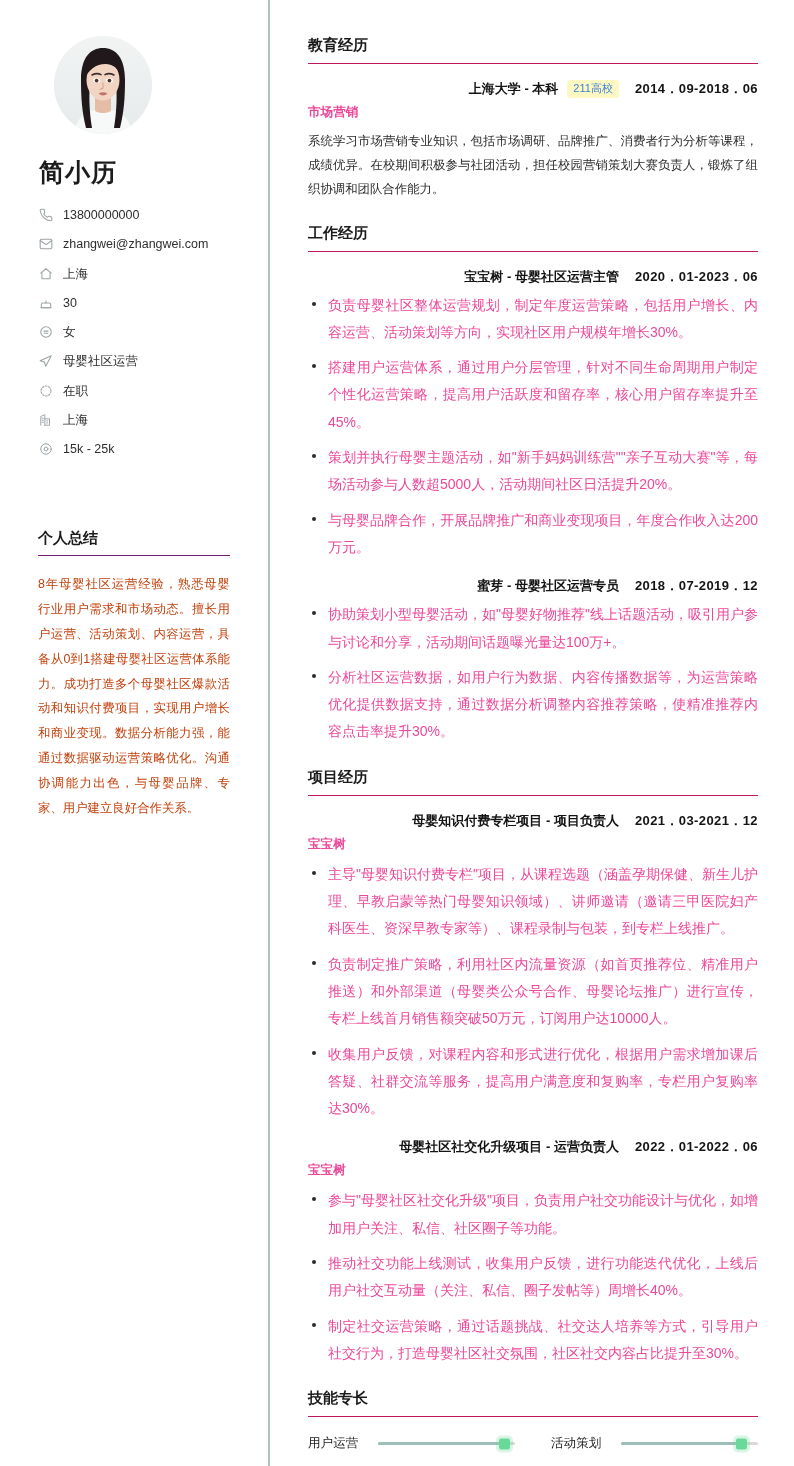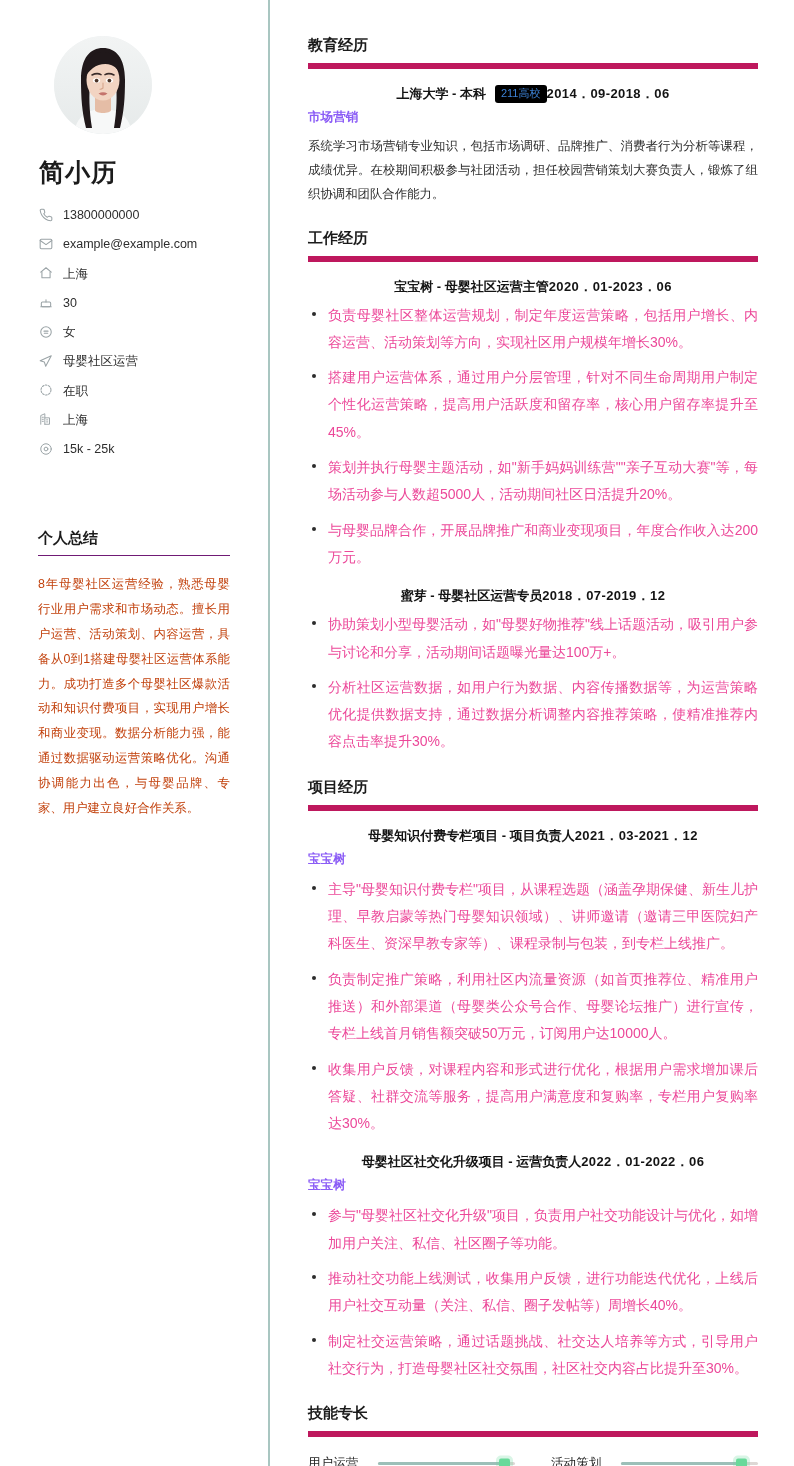--- a/index.html
+++ b/index.html
@@ -45,20 +45,21 @@
     font-weight: bold;
     letter-spacing: 1px;
     color: #1b1b1b;
     margin: 22px 0 18px 1px;
     font-family: Liberation Mono, monospace;
   }
 
   .contact-list { list-style: none; }
   .contact-item {
     display: flex;
+    align-items: center;
     gap: 10px;
     margin-bottom: 13px;
     font-size: 12.5px;
     color: #2e2e2e;
     line-height: 1.3;
   }
   .cicon {
     width: 15px; height: 15px;
     flex: 0 0 15px;
     display: inline-flex;
@@ -89,62 +90,62 @@
     flex: 1 1 auto;
     padding: 36px 36px 24px 38px;
     min-width: 0;
   }
   .section { margin-bottom: 22px; }
   .sec-head {
     font-size: 15px;
     font-weight: bold;
     color: #1b1b1b;
     padding-bottom: 8px;
-    border-bottom: 6px solid #be185d;
+    border-bottom: 1px solid #be185d;
     margin-bottom: 16px;
   }
 
   .entry { margin-bottom: 16px; }
   .entry-top {
     display: flex;
     align-items: baseline;
-    justify-content: center;
-    gap: 0;
+    justify-content: flex-end;
+    gap: 16px;
     margin-bottom: 6px;
   }
   .entry-title {
     font-size: 13px;
     font-weight: bold;
     color: #141414;
     display: flex;
     align-items: center;
     gap: 9px;
     flex-wrap: wrap;
   }
   .badge {
     display: inline-block;
     font-size: 11px;
     font-weight: normal;
     color: #3c82d6;
-    background: #000000;
+    background: #fef9c3;
     border-radius: 3px;
     padding: 2px 6px;
     line-height: 1.2;
   }
   .entry-date {
     font-size: 13px;
     font-weight: bold;
     color: #141414;
     white-space: nowrap;
     letter-spacing: .4px;
   }
   .entry-sub {
     font-size: 12.6px;
     font-weight: bold;
-    color: #8b5cf6;
+    color: #ec4899;
     margin-bottom: 8px;
   }
   .entry-desc {
     font-size: 12.4px;
     line-height: 1.95;
     color: #2c2c2c;
     text-align: justify;
   }
   .bullets { list-style: none; }
   .bullet {
@@ -270,21 +271,21 @@
         </span>
         <span>13800000000</span>
       </li>
       <li class="contact-item">
         <span class="cicon">
           <svg viewBox="0 0 24 24" fill="none" stroke="currentColor" stroke-width="1.8" stroke-linecap="round" stroke-linejoin="round">
               <rect x="2" y="4" width="20" height="16" rx="2"></rect>
               <path d="m2 6 10 7 10-7"></path>
             </svg>
         </span>
-        <span>example@example.com</span>
+        <span>zhangwei@zhangwei.com</span>
       </li>
       <li class="contact-item">
         <span class="cicon">
           <svg viewBox="0 0 24 24" fill="none" stroke="currentColor" stroke-width="1.8" stroke-linecap="round" stroke-linejoin="round">
               <path d="M3 10.5 12 3l9 7.5"></path>
               <path d="M5 10v10h14V10"></path>
             </svg>
         </span>
         <span>上海</span>
       </li>

